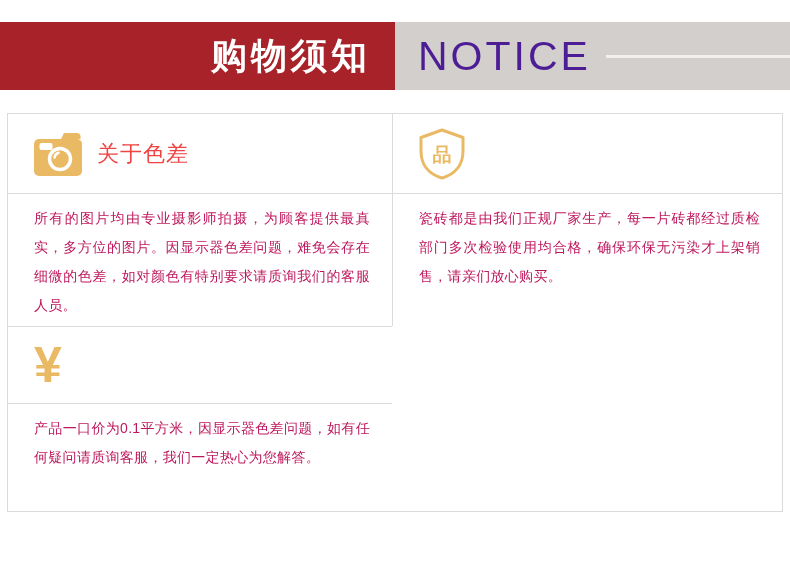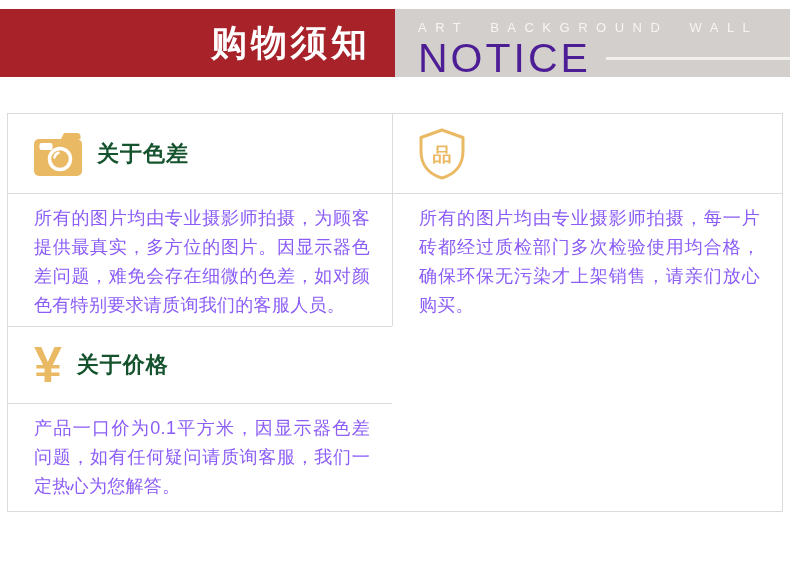--- a/index.html
+++ b/index.html
@@ -2,21 +2,21 @@
 <html><head>
 <meta charset="utf-8">
 <style>
   html,body{margin:0;padding:0;}
   body{
     width:790px;height:561px;background:#ffffff;position:relative;
     font-family:"Liberation Sans", sans-serif;
     -webkit-font-smoothing:antialiased;
   }
   
-  .header{position:absolute;top:9px;left:0;width:790px;height:68px;display:flex;}
+  .header{position:absolute;top:22px;left:0;width:790px;height:68px;display:flex;}
   .header-red{
     width:395px;background:#a72329;color:#ffffff;
     display:flex;align-items:center;justify-content:flex-end;
     padding-right:24px;box-sizing:border-box;
     font-size:36px;font-weight:bold;letter-spacing:4px;
   }
   .header-gray{
     flex:1;background:#d3cfcc;box-sizing:border-box;
     padding:11px 0 0 23px;overflow:hidden;
   }
@@ -42,44 +42,43 @@
   .card.row2{border-top:1px solid #dbdbdb;}
   .card-head{
     display:flex;align-items:center;
     padding-left:26px;box-sizing:border-box;
     border-bottom:1px solid #dbdbdb;
   }
   .row1 .card-head{height:80px;}
   .row2 .card-head{height:77px;}
   .icon-wrap{display:flex;align-items:center;justify-content:center;}
   .card-title{
-    margin:0 0 0 15px;font-size:22px;font-weight:700;color:#14532d;
+    margin:0 0 0 15px;font-size:22px;font-weight:400;color:#ef4444;
     letter-spacing:1px;
   }
   .card-body{padding:10px 22px 0 26px;box-sizing:border-box;}
   .row1 .card-body{height:132px;}
   .row2 .card-body{height:107px;}
   .card-body p{
-    margin:0;font-size:18px;line-height:29px;color:#8b5cf6;
+    margin:0;font-size:14px;line-height:29px;color:#be185d;
     letter-spacing:0.3px;text-align:justify;
   }
   .yen-glyph{
     font-size:50px;line-height:44px;font-weight:bold;color:#eab964;
     display:inline-block;
   }
 </style>
 </head>
 <body>
 
 <div class="header">
   <div class="header-red">
     <span>购物须知</span>
   </div>
   <div class="header-gray">
-    <div class="tagline">ART BACKGROUND WALL</div>
     <div class="notice-row">
       <span class="notice-text">NOTICE</span>
       <span class="notice-underline"></span>
     </div>
   </div>
 </div>
 
 <div class="grid">
 
   <section class="card row1 col1">
@@ -103,30 +102,29 @@
   <section class="card row1 col2">
     <div class="card-head">
       <span class="icon-wrap">
         <svg width="46" height="52" viewBox="0 0 46 52" aria-hidden="true">
           <path d="M23 2 L44 9.5 V23 C44 37.5 35.5 46.5 23 50 C10.5 46.5 2 37.5 2 23 V9.5 Z" fill="none" stroke="#eab964" stroke-width="3" stroke-linejoin="round"></path>
           <text x="23" y="33" text-anchor="middle" font-size="19" font-weight="bold" fill="#eab964">品</text>
         </svg>
       </span>
     </div>
     <div class="card-body">
-      <p>所有的图片均由专业摄影师拍摄，每一片砖都经过质检部门多次检验使用均合格，确保环保无污染才上架销售，请亲们放心购买。</p>
+      <p>瓷砖都是由我们正规厂家生产，每一片砖都经过质检部门多次检验使用均合格，确保环保无污染才上架销售，请亲们放心购买。</p>
     </div>
   </section>
 
   <section class="card row2 col1">
     <div class="card-head">
       <span class="icon-wrap">
         <span class="yen-glyph">¥</span>
       </span>
-      <h3 class="card-title">关于价格</h3>
     </div>
     <div class="card-body">
       <p>产品一口价为0.1平方米，因显示器色差问题，如有任何疑问请质询客服，我们一定热心为您解答。</p>
     </div>
   </section>
 
 
 </div>
 
 </body></html>

